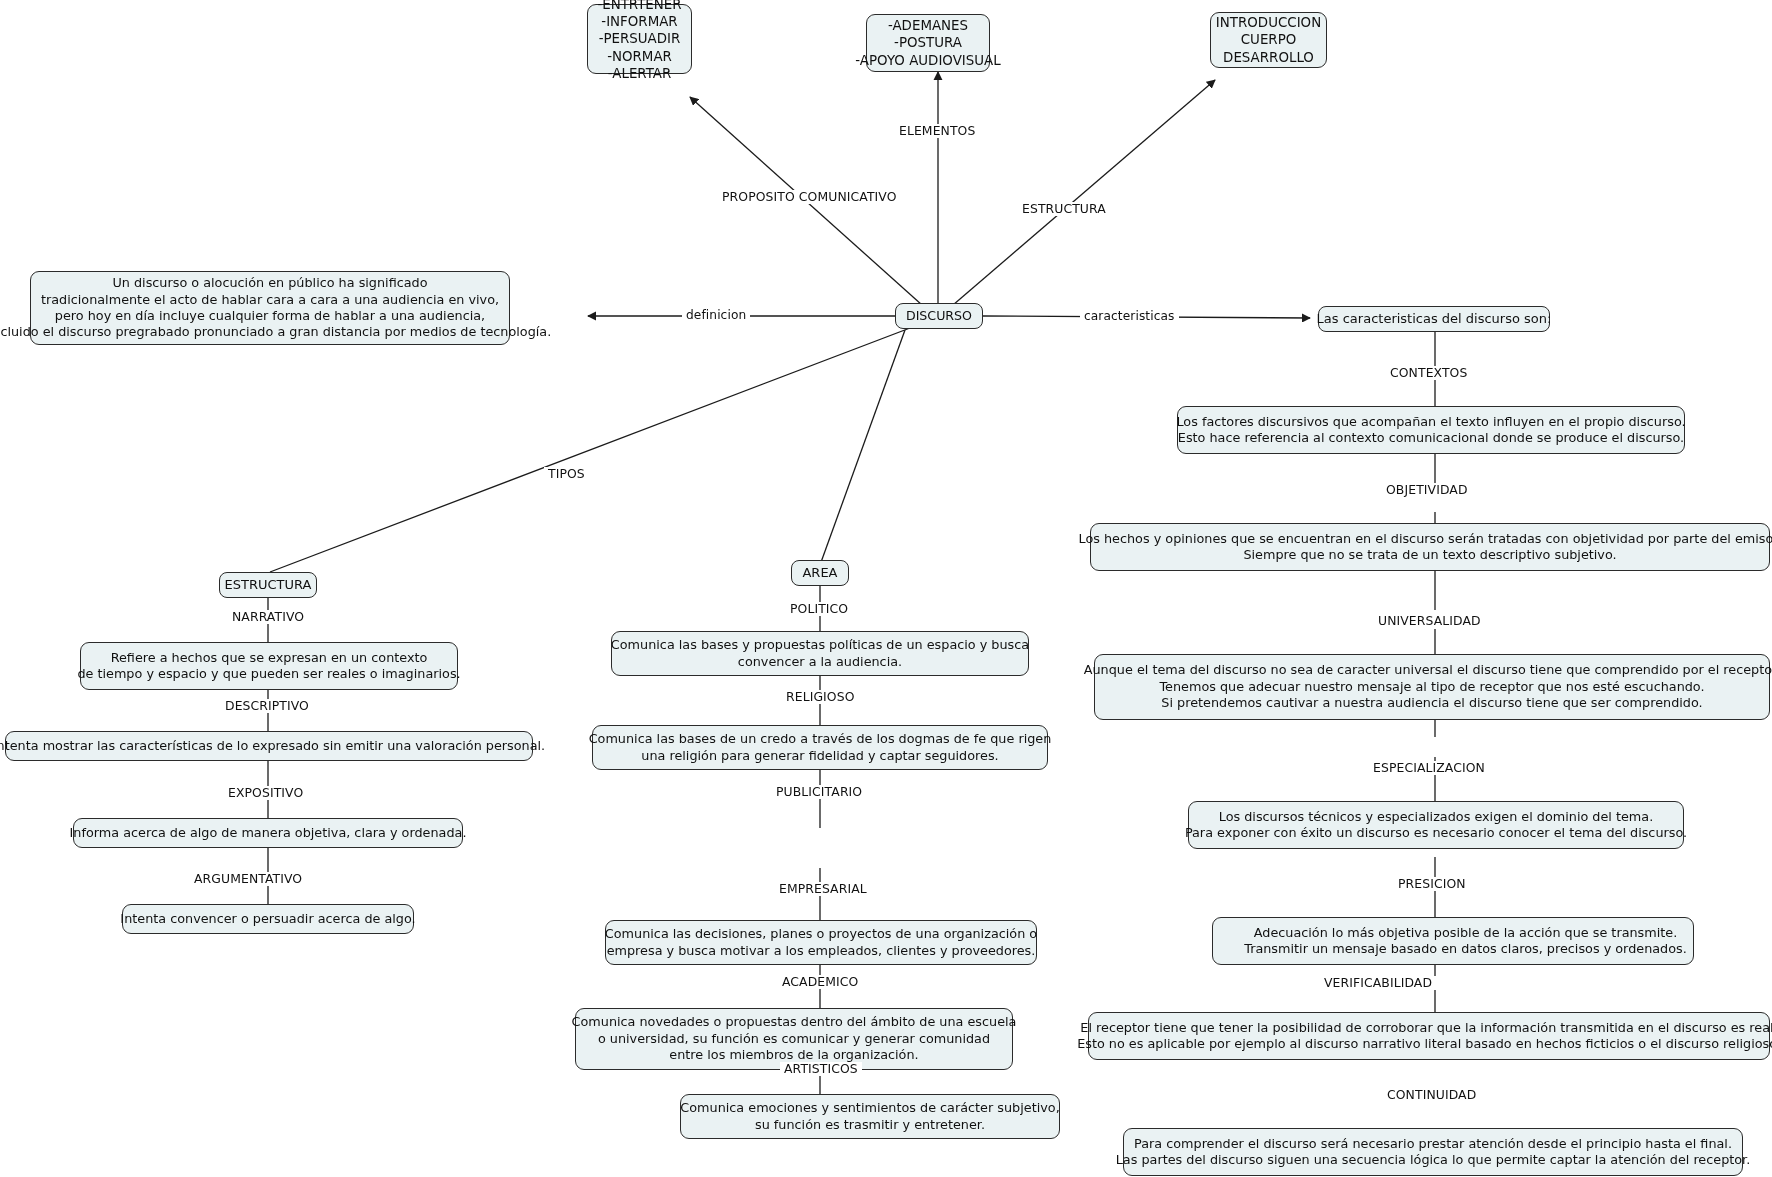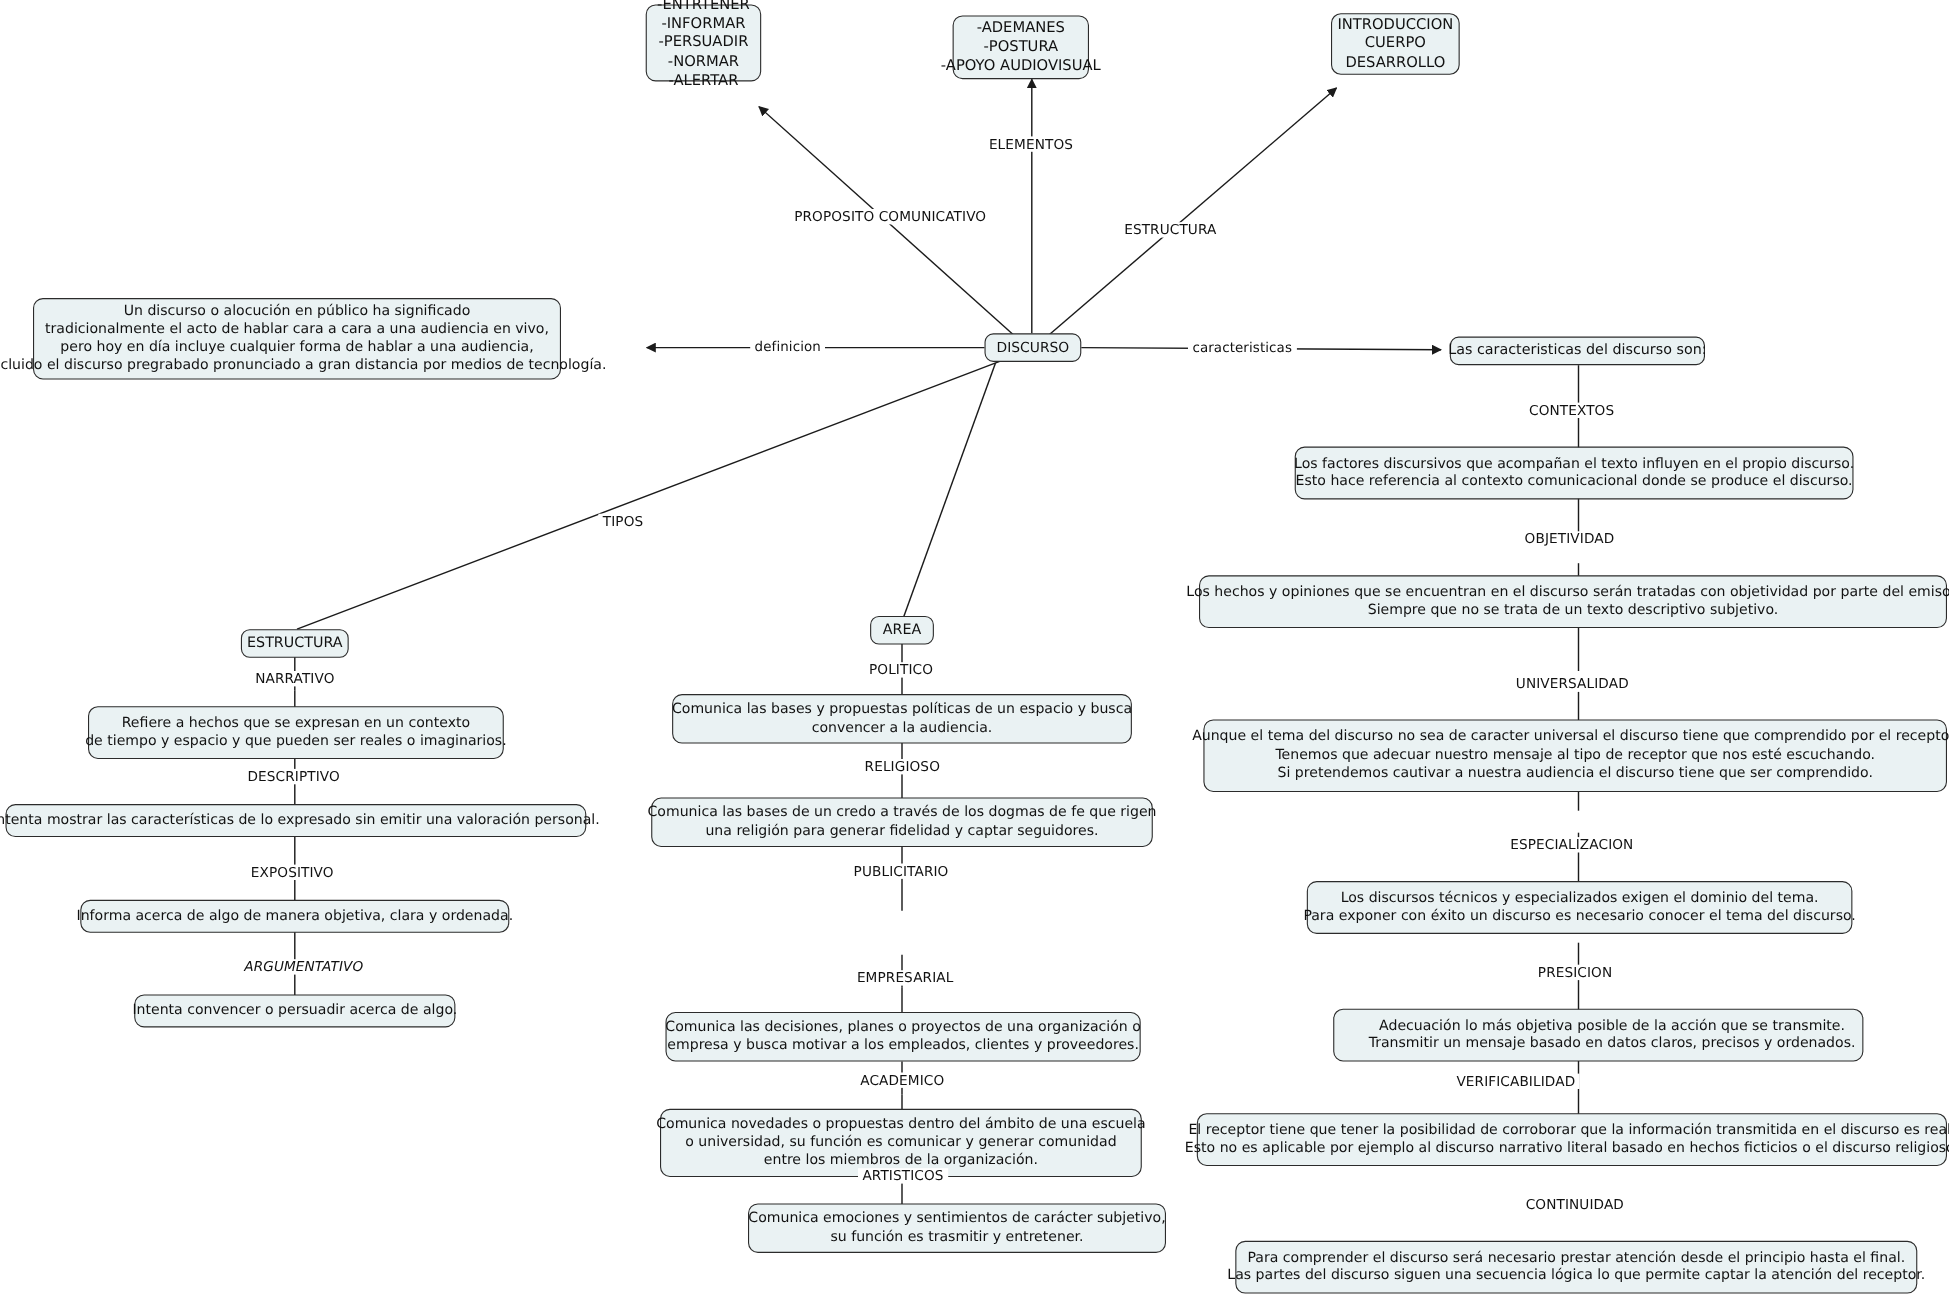--- a/index.html
+++ b/index.html
@@ -197,41 +197,41 @@
   <div class="link-label" style="left:228px; top:610px;">NARRATIVO</div>
   <div class="node" style="left:80px; top:642px; width:378px; height:48px; font-size:12.8px;">Refiere a hechos que se expresan en un contexto
 de tiempo y espacio y que pueden ser reales o imaginarios.</div>
 
   <div class="link-label" style="left:221px; top:699px;">DESCRIPTIVO</div>
   <div class="node" style="left:5px; top:731px; width:528px; height:30px; font-size:12.8px;">Intenta mostrar las características de lo expresado sin emitir una valoración personal.</div>
 
   <div class="link-label" style="left:224px; top:786px;">EXPOSITIVO</div>
   <div class="node" style="left:73px; top:818px; width:390px; height:30px; font-size:12.8px;">Informa acerca de algo de manera objetiva, clara y ordenada.</div>
 
-  <div class="link-label" style="left:218px; top:872px;font-style:italic;">ARGUMENTATIVO</div>
+  <div class="link-label" style="left:190px; top:872px;">ARGUMENTATIVO</div>
   <div class="node" style="left:122px; top:904px; width:292px; height:30px; font-size:12.8px;">Intenta convencer o persuadir acerca de algo.</div>
 
   <div class="node small" style="left:791px; top:560px; width:58px; height:26px; font-size:13px;">AREA</div>
 
   <div class="link-label" style="left:786px; top:602px;">POLITICO</div>
   <div class="node" style="left:611px; top:631px; width:418px; height:45px; font-size:12.8px;">Comunica las bases y propuestas políticas de un espacio y busca
 convencer a la audiencia.</div>
 
   <div class="link-label" style="left:782px; top:690px;">RELIGIOSO</div>
   <div class="node" style="left:592px; top:725px; width:456px; height:45px; font-size:12.8px;">Comunica las bases de un credo a través de los dogmas de fe que rigen
 una religión para generar fidelidad y captar seguidores.</div>
 
   <div class="link-label" style="left:772px; top:785px;">PUBLICITARIO</div>
 
   <div class="link-label" style="left:775px; top:882px;">EMPRESARIAL</div>
   <div class="node" style="left:605px; top:920px; width:432px; height:45px; font-size:12.8px;">Comunica las decisiones, planes o proyectos de una organización o
 empresa y busca motivar a los empleados, clientes y proveedores.</div>
 
   <div class="link-label" style="left:778px; top:975px;">ACADEMICO</div>
-  <div class="node" style="left:600px; top:1008px; width:438px; height:62px; font-size:12.8px;">Comunica novedades o propuestas dentro del ámbito de una escuela
+  <div class="node" style="left:575px; top:1008px; width:438px; height:62px; font-size:12.8px;">Comunica novedades o propuestas dentro del ámbito de una escuela
 o universidad, su función es comunicar y generar comunidad
 entre los miembros de la organización.</div>
 
   <div class="link-label" style="left:780px; top:1062px;">ARTISTICOS</div>
   <div class="node" style="left:632px; top:1094px; width:380px; height:45px; font-size:12.8px;margin-left:48px;">Comunica emociones y sentimientos de carácter subjetivo,
 su función es trasmitir y entretener.</div>
 
 </div>
 
 </body></html>

